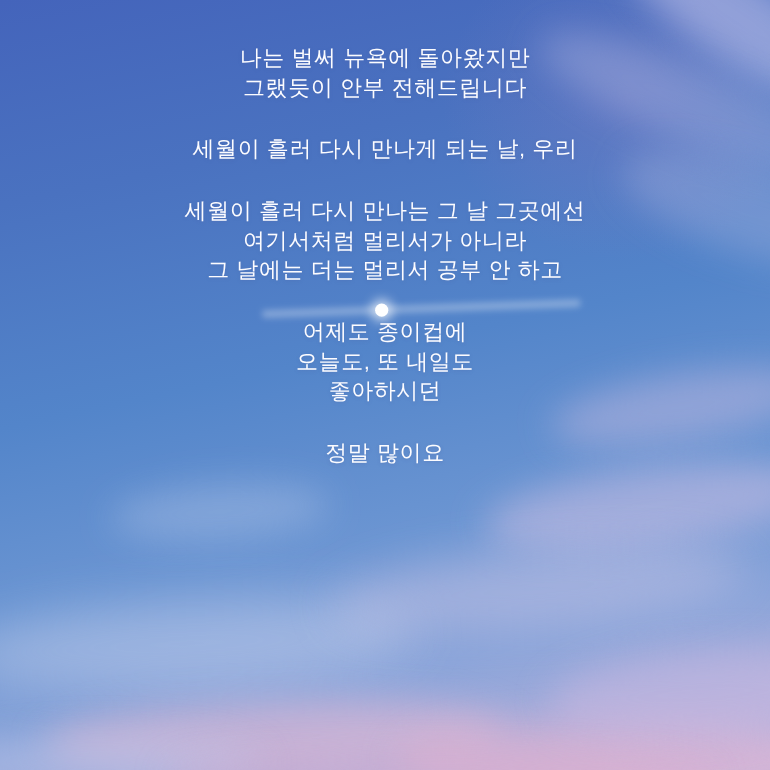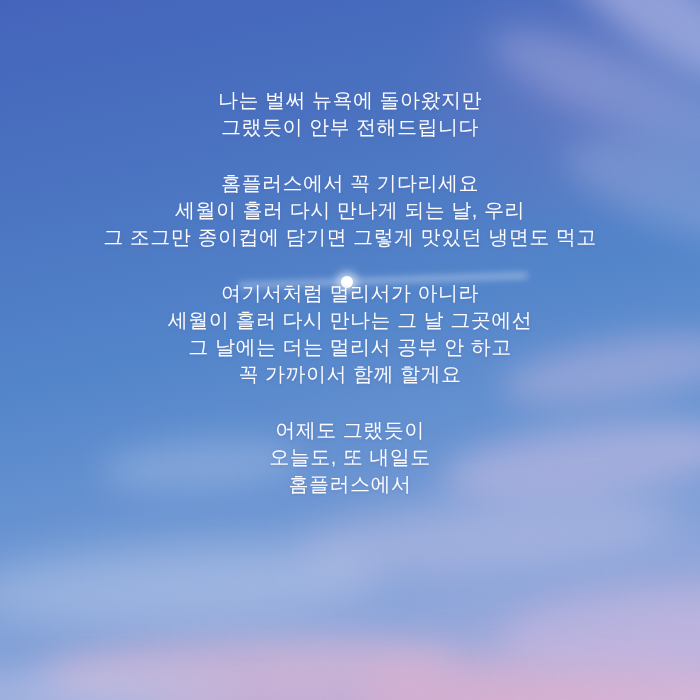--- a/index.html
+++ b/index.html
@@ -47,21 +47,21 @@
     border-radius: 4px; filter: blur(3px); transform: rotate(-2deg);
   }
   .moon {
     position: absolute; left: 341px; top: 276px; width: 12px; height: 12px;
     border-radius: 50%;
     background: var(--moon, #ffffff);
     box-shadow: 0 0 10px 4px rgba(255,255,255,0.65);
   }
   .overlay {
     position: absolute; left: 0; top: 0; width: 700px; height: 700px;
-    padding-top: 87px; box-sizing: border-box;
+    padding-top: 40px; box-sizing: border-box;
     text-align: center;
     color: var(--text, #fcfcff);
     font-size: 20px; line-height: 27px; letter-spacing: 0.5px;
     text-shadow: 0 1px 3px rgba(80,100,165,0.35);
   }
   .stanza { margin-bottom: 29px; }
   .line { white-space: nowrap; }
 </style>
 </head>
 <body>
@@ -84,30 +84,30 @@
   <div class="contrail"></div>
   <div class="moon"></div>
 
   <div class="overlay">
     <div id="poem">
         <div class="stanza">
           <div class="line">나는 벌써 뉴욕에 돌아왔지만</div>
           <div class="line">그랬듯이 안부 전해드립니다</div>
         </div>
         <div class="stanza">
-          <div class="line">홈플러스에서 꼭 기다리세요</div>
           <div class="line">세월이 흘러 다시 만나게 되는 날, 우리</div>
-          <div class="line">그 조그만 종이컵에 담기면 그렇게 맛있던 냉면도 먹고</div>
         </div>
         <div class="stanza">
+          <div class="line">세월이 흘러 다시 만나는 그 날 그곳에선</div>
           <div class="line">여기서처럼 멀리서가 아니라</div>
-          <div class="line">세월이 흘러 다시 만나는 그 날 그곳에선</div>
           <div class="line">그 날에는 더는 멀리서 공부 안 하고</div>
-          <div class="line">꼭 가까이서 함께 할게요</div>
         </div>
         <div class="stanza">
-          <div class="line">어제도 그랬듯이</div>
+          <div class="line">어제도 종이컵에</div>
           <div class="line">오늘도, 또 내일도</div>
-          <div class="line">홈플러스에서</div>
+          <div class="line">좋아하시던</div>
+        </div>
+        <div class="stanza">
+          <div class="line">정말 많이요</div>
         </div>
       </div>
   </div>
 </div>
 
 </body></html>

